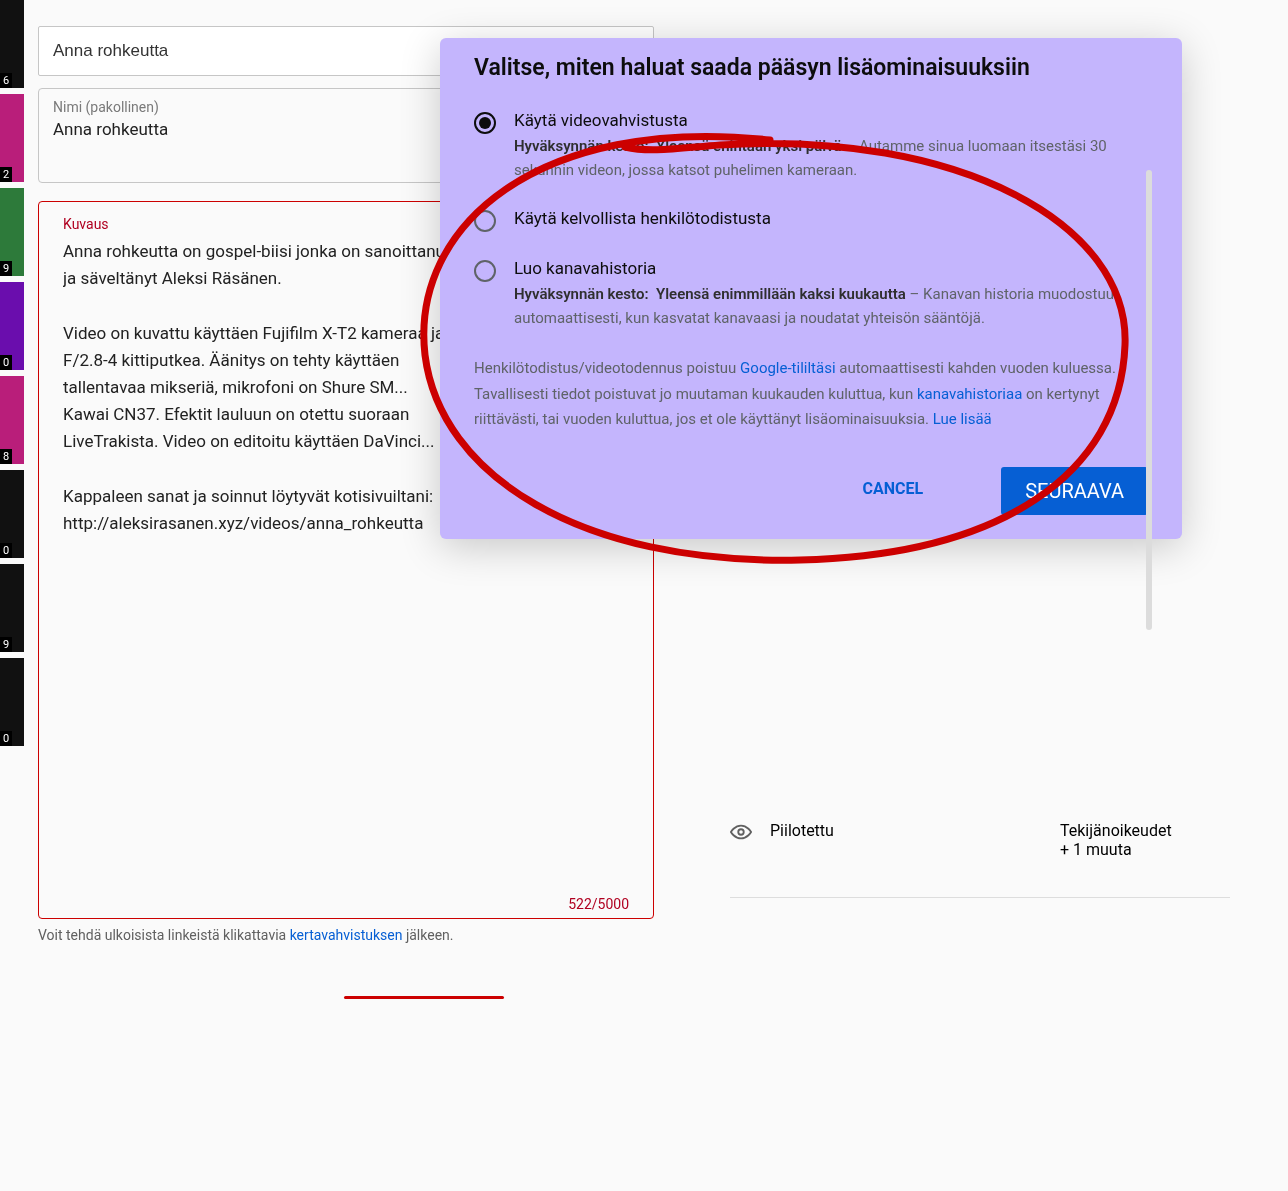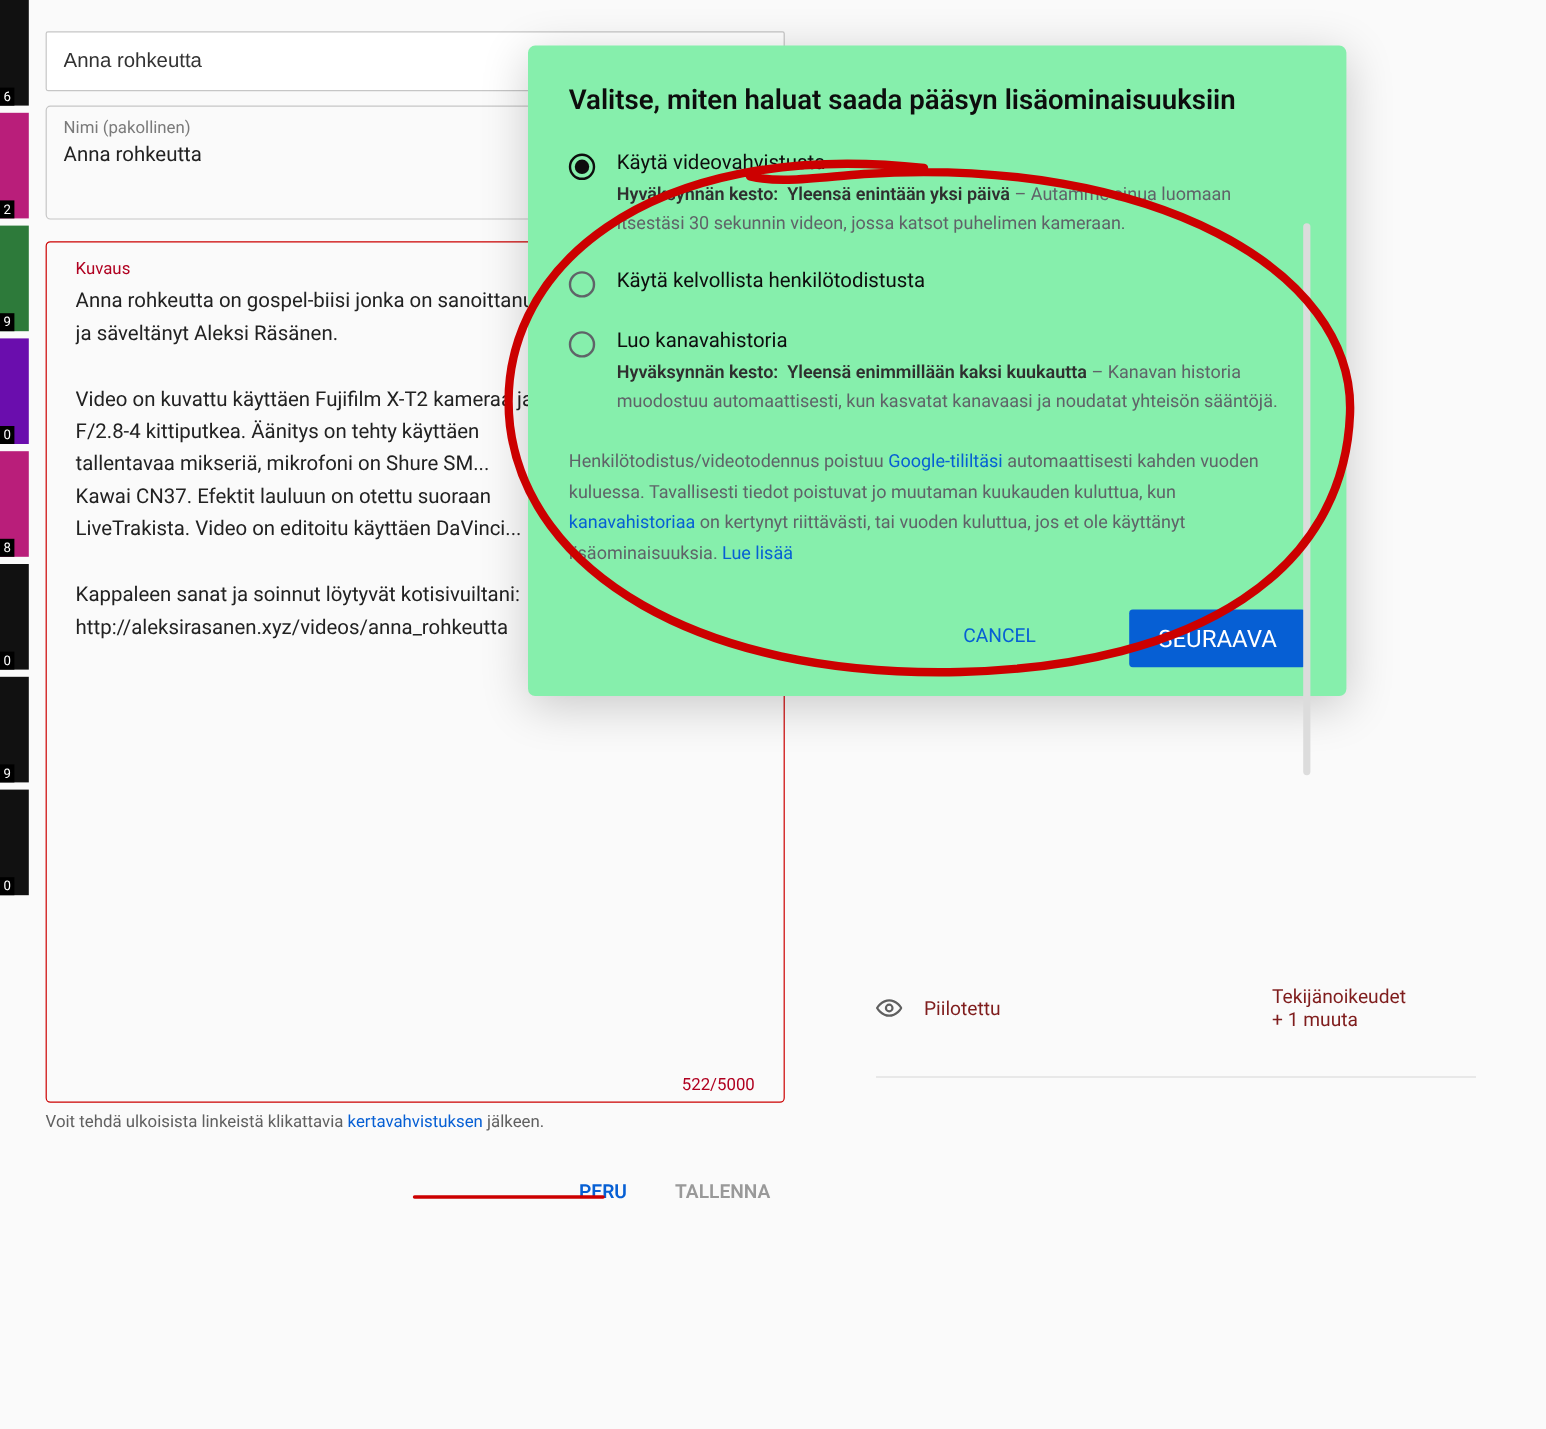--- a/index.html
+++ b/index.html
@@ -130,45 +130,45 @@
   
   .visibility {
     position: absolute;
     left: 700px;
     top: 810px;
     width: 560px;
     border-top: 1px solid transparent;
   }
   .vis-row {
     display: flex;
-    align-items: center;
+    align-items: flex-start;
     padding: 10px 30px;
     font-size: 16px;
-    color: #7f1d1d;
+    color: #000000;
   }
   .vis-row .eye {
     width: 22px; height: 22px;
     margin-right: 18px;
     color: #606060;
   }
   .vis-row .col1 { flex: 1; }
   .vis-row .col2 { width: 170px; }
   .vis-hr {
     border-top: 1px solid #ddd;
     margin: 28px 30px 0;
   }
   .modal {
     position: absolute;
     left: 440px;
     top: 38px;
-    width: 682px;
-    background: #86efac;
+    width: 742px;
+    background: #c4b5fd;
     border-radius: 6px;
     box-shadow: 0 8px 40px rgba(0,0,0,0.20);
-    padding: 30px 34px 24px;
+    padding: 14px 34px 24px;
     z-index: 10;
   }
   .modal h2 {
     font-size: 23px;
     font-weight: 600;
     color: #0d0d0d;
     line-height: 1.4;
     margin-bottom: 26px;
   }
   .modal .scroll {
@@ -228,21 +228,21 @@
   }
   .footer-text a { color: #065fd4; text-decoration: none; }
   .modal-buttons {
     display: flex;
     justify-content: flex-end;
     gap: 24px;
     margin-top: 34px;
   }
   .btn-text {
     font-size: 16px;
-    font-weight: 400;
+    font-weight: 700;
     color: #065fd4;
     padding: 12px 18px;
     cursor: pointer;
   }
   .btn-primary {
     font-size: 20px;
     font-weight: 400;
     color: #fff;
     background: #065fd4;
     padding: 12px 24px;
@@ -313,24 +313,20 @@
 
 Kappaleen sanat ja soinnut löytyvät kotisivuiltani:
 http://aleksirasanen.xyz/videos/anna_rohkeutta</div>
     <div class="counter">522/5000</div>
   </div>
 
   <div class="link-note">
     <span>Voit tehdä ulkoisista linkeistä klikattavia </span><a href="#">kertavahvistuksen</a><span> jälkeen.</span>
   </div>
 
-  <div class="footer-buttons">
-    <span class="peru">PERU</span>
-    <span class="tallenna">TALLENNA</span>
-  </div>
 </div>
 <div class="link-underline"></div>
 
 <div class="visibility">
   <div class="vis-row">
     <span class="eye">
       <svg viewBox="0 0 24 24" width="22" height="22" fill="none" stroke="currentColor" stroke-width="2">
           <path d="M1 12s4-7 11-7 11 7 11 7-4 7-11 7S1 12 1 12z"></path>
           <circle cx="12" cy="12" r="3"></circle>
         </svg>

